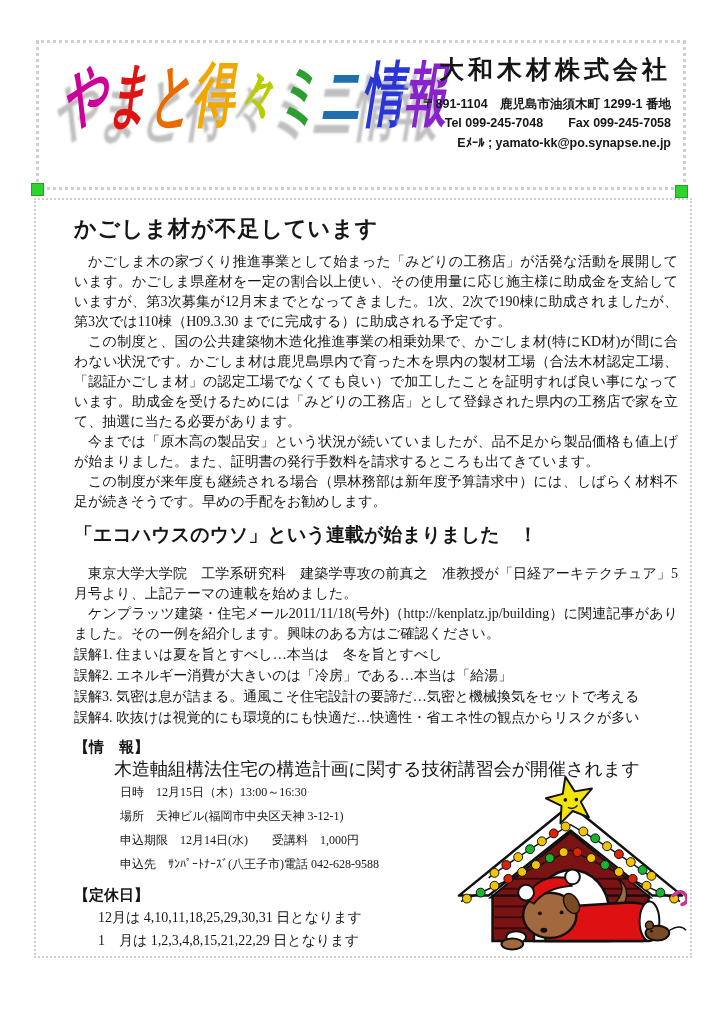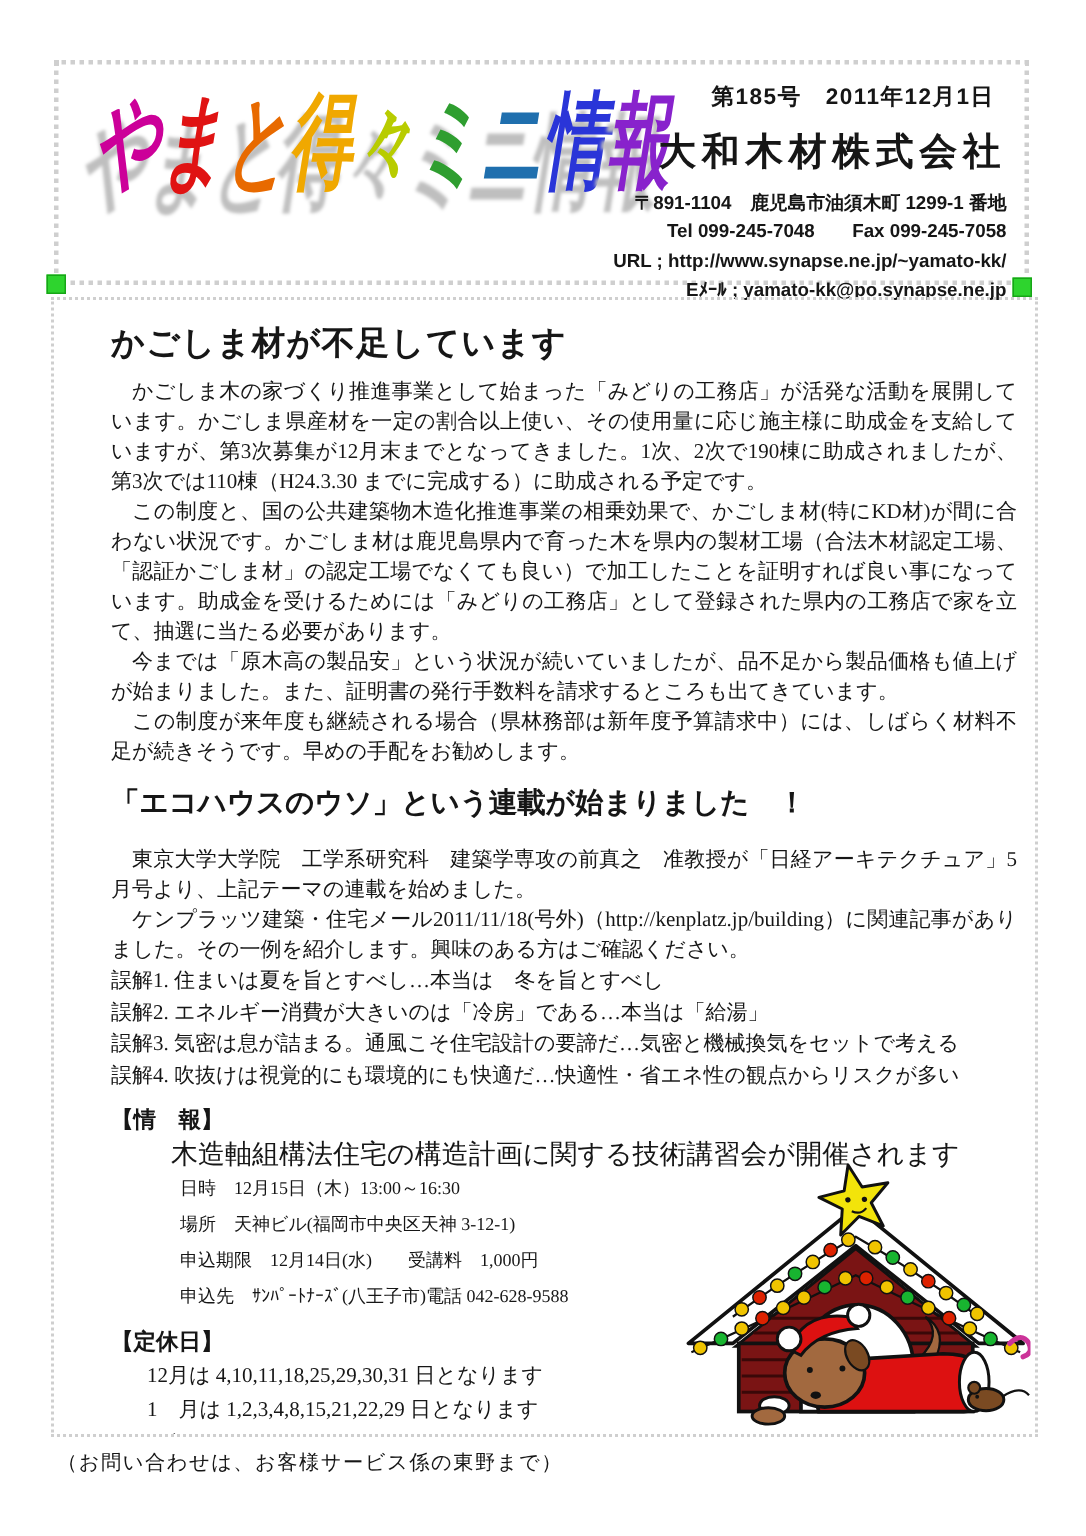--- a/index.html
+++ b/index.html
@@ -51,35 +51,33 @@
 </head>
 <body>
 
 <div class="page">
 
   <div class="header-box">
     <div class="nl-title">
       <span class="tchar" style="color: rgb(204, 0, 153);">や</span><span class="tchar" style="color: rgb(224, 19, 19);">ま</span><span class="tchar" style="color: rgb(232, 106, 0);">と</span><span class="tchar" style="color: rgb(240, 168, 0);">得</span><span class="tchar" style="color: rgb(184, 204, 0);">々</span><span class="tchar" style="color: rgb(47, 158, 48);">ミ</span><span class="tchar" style="color: rgb(31, 111, 174);">ニ</span><span class="tchar" style="color: rgb(42, 53, 216);">情</span><span class="tchar" style="color: rgb(136, 34, 204);">報</span>
     </div>
     <div class="header-right">
-      <div class="issue">第185号　2011年12月1日</div>
       <div class="company">大和木材株式会社</div>
       <div class="haddr">〒891-1104　鹿児島市油須木町 1299-1 番地</div>
       <div class="haddr">Tel 099-245-7048　　Fax 099-245-7058</div>
-      <div class="haddr">URL ; http://www.synapse.ne.jp/~yamato-kk/</div>
       <div class="haddr">Eﾒｰﾙ ; yamato-kk@po.synapse.ne.jp</div>
     </div>
     <div class="gsq gsq-l"></div>
     <div class="gsq gsq-r"></div>
   </div>
 
   <div class="main-box">
 
     <div class="art-h1">かごしま材が不足しています</div>
-    <p class="bodyp">かごしま木の家づくり推進事業として始まった「みどりの工務店」が活発な活動を展開しています。かごしま県産材を一定の割合以上使い、その使用量に応じ施主様に助成金を支給していますが、第3次募集が12月末までとなってきました。1次、2次で190棟に助成されましたが、第3次では110棟（H24.3.30 までに完成する）に助成される予定です。</p>
+    <p class="bodyp">かごしま木の家づくり推進事業として始まった「みどりの工務店」が活発な活動を展開しています。かごしま県産材を一定の割合以上使い、その使用量に応じ施主様に助成金を支給していますが、第3次募集が12月末までとなってきました。1次、2次で190棟に助成されましたが、第3次では110棟（H09.3.30 までに完成する）に助成される予定です。</p>
     <p class="bodyp">この制度と、国の公共建築物木造化推進事業の相乗効果で、かごしま材(特にKD材)が間に合わない状況です。かごしま材は鹿児島県内で育った木を県内の製材工場（合法木材認定工場、「認証かごしま材」の認定工場でなくても良い）で加工したことを証明すれば良い事になっています。助成金を受けるためには「みどりの工務店」として登録された県内の工務店で家を立て、抽選に当たる必要があります。</p>
     <p class="bodyp">今までは「原木高の製品安」という状況が続いていましたが、品不足から製品価格も値上げが始まりました。また、証明書の発行手数料を請求するところも出てきています。</p>
     <p class="bodyp">この制度が来年度も継続される場合（県林務部は新年度予算請求中）には、しばらく材料不足が続きそうです。早めの手配をお勧めします。</p>
 
     <div class="art-h2">「エコハウスのウソ」という連載が始まりました　！</div>
     <p class="bodyp">東京大学大学院　工学系研究科　建築学専攻の前真之　准教授が「日経アーキテクチュア」5月号より、上記テーマの連載を始めました。</p>
     <p class="bodyp">ケンプラッツ建築・住宅メール2011/11/18(号外)（http://kenplatz.jp/building）に関連記事がありました。その一例を紹介します。興味のある方はご確認ください。</p>
     <div class="miscon">誤解1. 住まいは夏を旨とすべし…本当は　冬を旨とすべし</div>
     <div class="miscon">誤解2. エネルギー消費が大きいのは「冷房」である…本当は「給湯」</div>
     <div class="miscon">誤解3. 気密は息が詰まる。通風こそ住宅設計の要諦だ…気密と機械換気をセットで考える</div>
@@ -177,14 +175,13 @@
 
       <ellipse cx="205" cy="160" rx="12" ry="7.5" fill="#7a4a22" stroke="#111" stroke-width="2"></ellipse>
       <circle cx="197" cy="152" r="4" fill="#7a4a22" stroke="#111" stroke-width="1.5"></circle>
       <circle cx="199" cy="158" r="1.3" fill="#111"></circle>
       <path d="M216,158 Q228,150 234,157" fill="none" stroke="#111" stroke-width="1.5"></path>
 
       <path d="M221,122 Q229,114 234,122 Q237,129 230,131" fill="none" stroke="#cc3399" stroke-width="3.5" stroke-linecap="round"></path>
     </svg>
   </div>
 
-  <div class="footer-note">（お問い合わせは、お客様サービス係の東野まで）</div>
 </div>
 
 </body></html>

